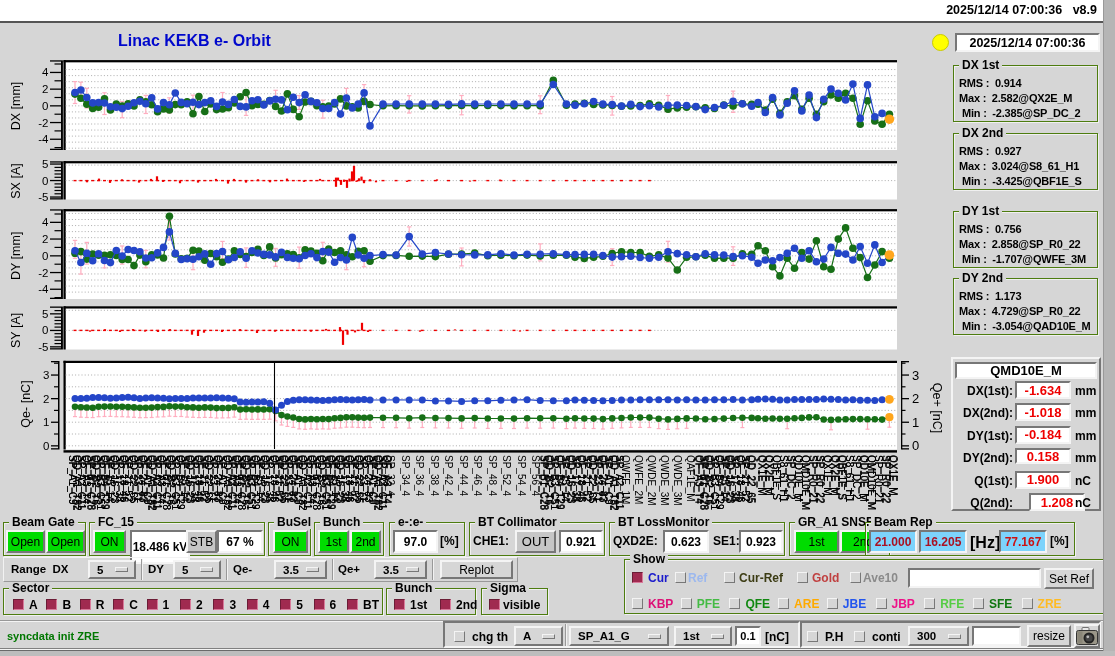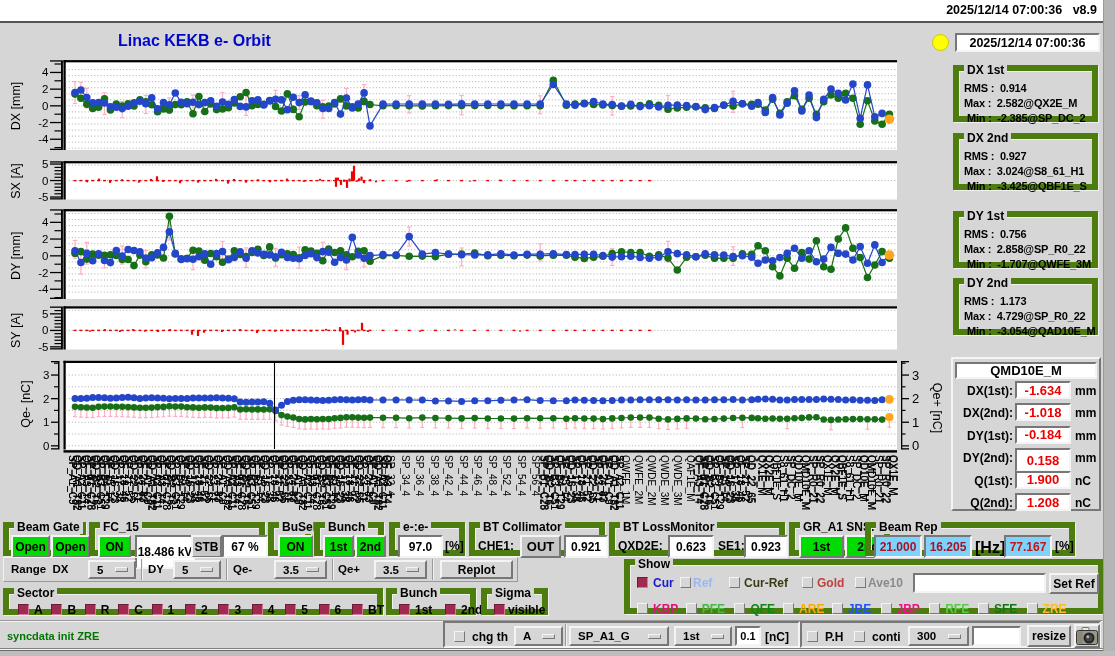--- a/index.html
+++ b/index.html
@@ -1,20 +1,20 @@
 <!DOCTYPE html>
 <html><head><meta charset="utf-8"><style>
 *{margin:0;padding:0;box-sizing:border-box}
 html,body{width:1115px;height:656px;overflow:hidden}
 body{font-family:"Liberation Sans",sans-serif;background:#d6d6d6;position:relative}
 .ab{position:absolute}
 .b{font-weight:bold}
-.grp{position:absolute;border:6px solid #4d7c0f;box-shadow:inset 1px 1px 0 #f0f0f0, 1px 1px 0 #f0f0f0}
+.grp{position:absolute;border:1px solid #4d7c0f;box-shadow:inset 1px 1px 0 #f0f0f0, 1px 1px 0 #f0f0f0}
 .glbl{position:absolute;top:-7px;left:5px;background:#d6d6d6;padding:0 3px;font-weight:bold;font-size:12px;line-height:13px;white-space:nowrap}
-.btn{position:absolute;background:#d6d6d6;border-top:2px solid #f4f4f4;border-left:2px solid #f4f4f4;border-bottom:2px solid #777;border-right:2px solid #777;font-weight:bold;font-size:11.5px;display:flex;align-items:center;justify-content:center;white-space:nowrap}
+.btn{position:absolute;background:#d6d6d6;border-top:2px solid #f4f4f4;border-left:2px solid #f4f4f4;border-bottom:2px solid #777;border-right:2px solid #777;font-weight:normal;font-size:11.5px;display:flex;align-items:center;justify-content:center;white-space:nowrap}
 .gbtn{background:#00dc00}
 .dk{background:#c6c6c6}
 .ent{position:absolute;background:#fff;border-top:2px solid #777;border-left:2px solid #777;border-bottom:2px solid #f4f4f4;border-right:2px solid #f4f4f4;font-weight:bold;font-size:11.5px;display:flex;align-items:center;justify-content:center;white-space:nowrap}
 .pink{background:#7dd3fc;color:#aa1122}
 .lb{position:absolute;font-weight:bold;font-size:11.5px;white-space:nowrap}
 .cb{position:absolute;width:11px;height:11px;background:#d6d6d6;border-top:1.5px solid #f4f4f4;border-left:1.5px solid #f4f4f4;border-bottom:1.5px solid #777;border-right:1.5px solid #777}
 .cbk{background:#a02a50;border-top:1.5px solid #6a1d36;border-left:1.5px solid #6a1d36;border-bottom:1.5px solid #d87a9a;border-right:1.5px solid #d87a9a}
 .dd{position:absolute;background:#d6d6d6;border-top:2px solid #f4f4f4;border-left:2px solid #f4f4f4;border-bottom:2px solid #777;border-right:2px solid #777;font-weight:bold;font-size:12px;display:flex;align-items:center}
 .dd .tx{flex:1;text-align:left;padding-left:7px;font-size:11.5px}
 .dd .dash{width:13px;height:5px;background:#d6d6d6;border-top:1px solid #f4f4f4;border-left:1px solid #f4f4f4;border-bottom:1px solid #777;border-right:1px solid #777;margin-right:6px}
@@ -1861,27 +1861,27 @@
     <div class="lb" style="left:0;top:25px;width:60px;text-align:right;font-size:12px">DX(1st):</div>
     <div class="ent" style="left:62px;top:22px;width:56px;height:18px;font-size:13px;color:#ee0000">-1.634</div>
     <div class="lb" style="left:122px;top:25px;font-size:12px">mm</div>
     <div class="lb" style="left:0;top:47.4px;width:60px;text-align:right;font-size:12px">DX(2nd):</div>
     <div class="ent" style="left:62px;top:44.4px;width:56px;height:18px;font-size:13px;color:#ee0000">-1.018</div>
     <div class="lb" style="left:122px;top:47.4px;font-size:12px">mm</div>
     <div class="lb" style="left:0;top:69.8px;width:60px;text-align:right;font-size:12px">DY(1st):</div>
     <div class="ent" style="left:62px;top:66.8px;width:56px;height:18px;font-size:13px;color:#ee0000">-0.184</div>
     <div class="lb" style="left:122px;top:69.8px;font-size:12px">mm</div>
     <div class="lb" style="left:0;top:92.19999999999999px;width:60px;text-align:right;font-size:12px">DY(2nd):</div>
-    <div class="ent" style="left:62px;top:89.19999999999999px;width:56px;height:24px;font-size:13px;color:#ee0000">0.158</div>
+    <div class="ent" style="left:62px;top:89.19999999999999px;width:56px;height:16px;font-size:13px;color:#ee0000">0.158</div>
     <div class="lb" style="left:122px;top:92.19999999999999px;font-size:12px">mm</div>
     <div class="lb" style="left:0;top:114.6px;width:60px;text-align:right;font-size:12px">Q(1st):</div>
     <div class="ent" style="left:62px;top:111.6px;width:56px;height:18px;font-size:13px;color:#ee0000">1.900</div>
     <div class="lb" style="left:122px;top:114.6px;font-size:12px">nC</div>
     <div class="lb" style="left:0;top:137.0px;width:60px;text-align:right;font-size:12px">Q(2nd):</div>
-    <div class="ent" style="left:62px;top:134.0px;width:56px;height:18px;font-size:13px;color:#ee0000">1.208</div>
+    <div class="ent" style="left:76px;top:134.0px;width:56px;height:18px;font-size:13px;color:#ee0000">1.208</div>
     <div class="lb" style="left:122px;top:137.0px;font-size:12px">nC</div>
   </div>
 <div class="grp" style="left:3px;top:522px;width:83px;height:34px">
     <span class="glbl">Beam Gate</span>
     <div class="btn gbtn" style="left:2px;top:7px;width:39px;height:23px;font-size:12px">Open</div>
     <div class="btn gbtn" style="left:42px;top:7px;width:39px;height:23px;font-size:12px">Open</div>
   </div>
 <div class="grp" style="left:89px;top:522px;width:176px;height:34px">
     <span class="glbl">FC_15</span>
     <div class="btn gbtn" style="left:3px;top:7px;width:33px;height:23px;font-size:12px">ON</div>

